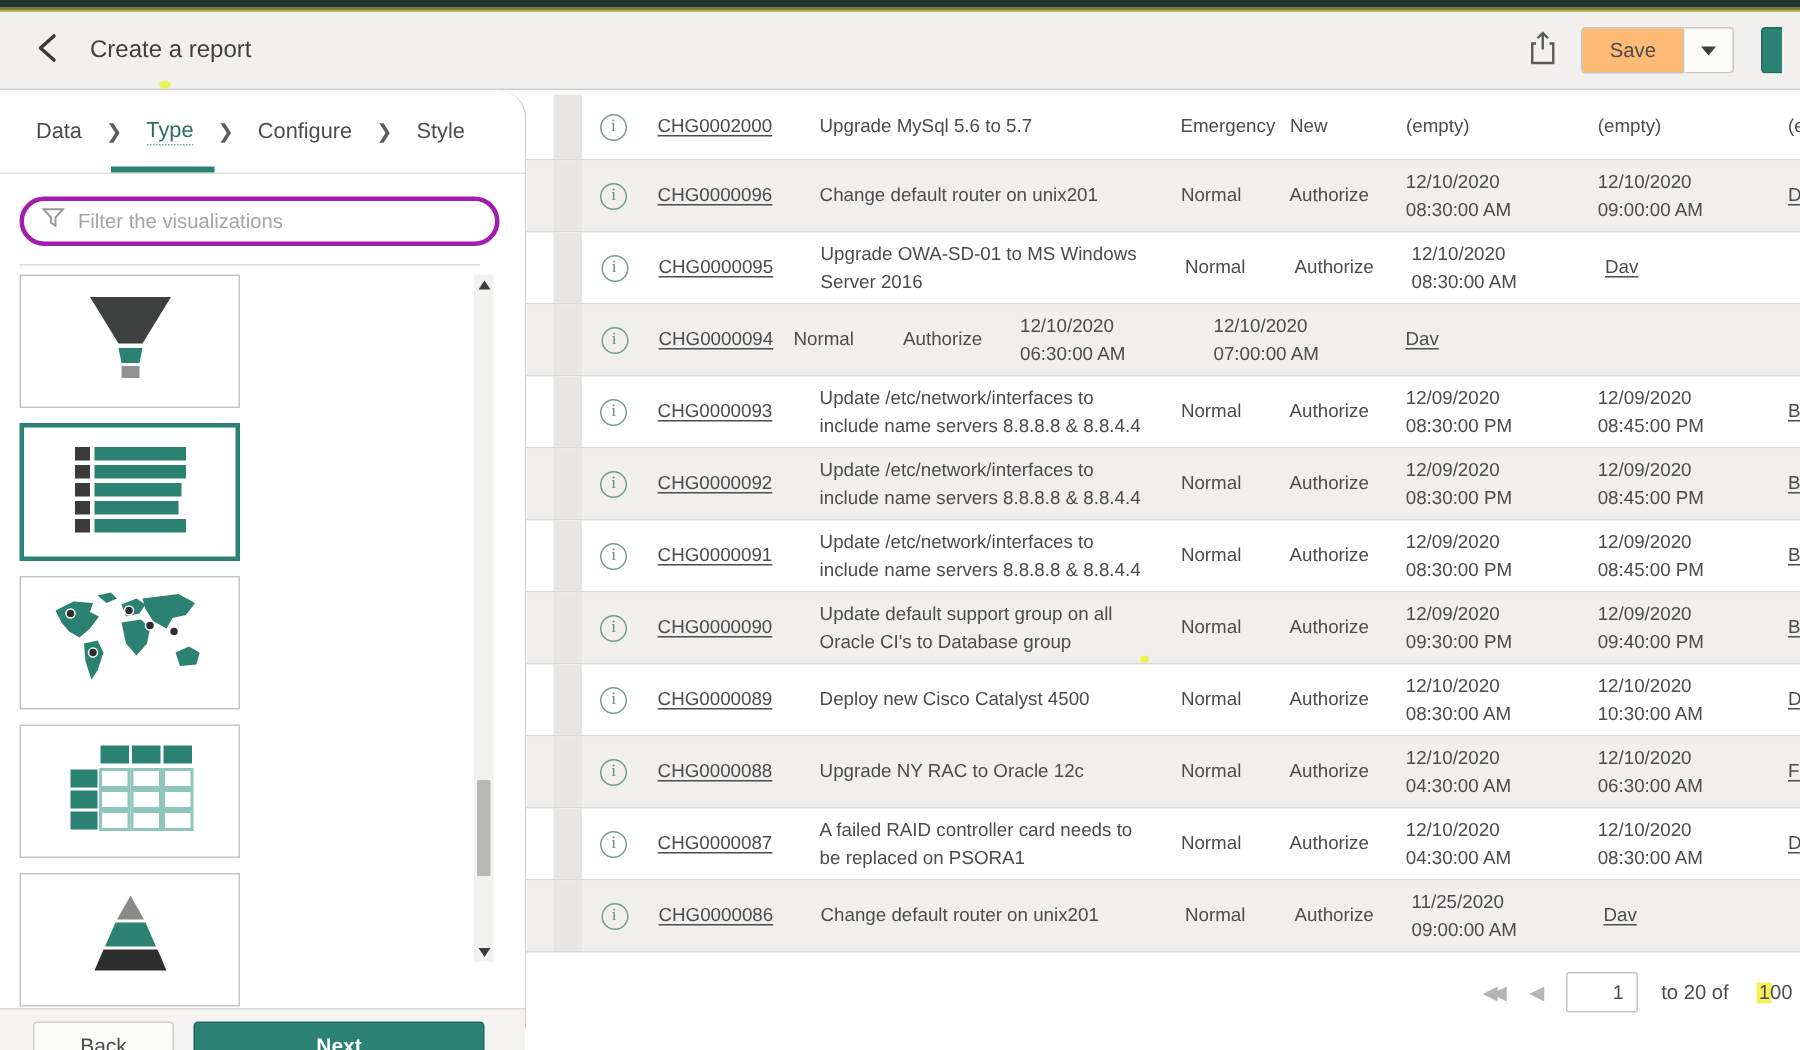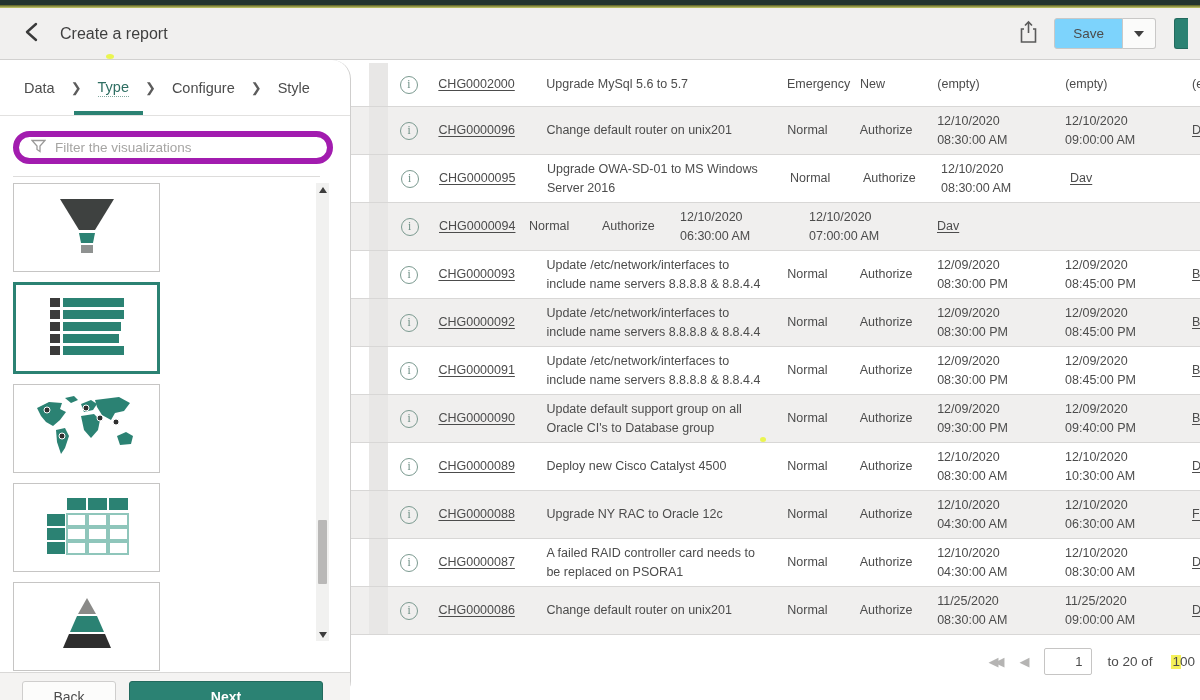--- a/index.html
+++ b/index.html
@@ -12,21 +12,21 @@
 
   
   .app-header { height:52px; background:#f1f0ef; border-bottom:1px solid #d2d1d0;
     display:flex; align-items:center; padding:0 18px; position:relative; }
   .back-btn { width:26px; height:26px; border:none; background:transparent; cursor:pointer;
     display:flex; align-items:center; justify-content:center; }
   .page-title { font-size:16px; color:#3f3f3f; margin-left:16px; }
   .header-right { position:absolute; right:12px; top:0; height:100%; display:flex; align-items:center; gap:14px; }
   .share-btn { border:none; background:transparent; cursor:pointer; padding:2px; }
   .save-group { display:flex; }
-  .save-btn { height:31px; padding:0 18px; background:#7dd3fc; border:1px solid #c9c8c7;
+  .save-btn { height:31px; padding:0 18px; background:#fdba74; border:1px solid #c9c8c7;
     border-radius:3px 0 0 3px; font-size:13.5px; color:#4c4c4c; cursor:pointer; }
   .save-caret-btn { height:31px; width:33px; background:#fbfbfa; border:1px solid #c9c8c7; border-left:none;
     border-radius:0 3px 3px 0; cursor:pointer; display:flex; align-items:center; justify-content:center; }
   .caret-down { width:0; height:0; border-left:5px solid transparent; border-right:5px solid transparent;
     border-top:6px solid #3f3f3f; }
   .edge-teal-btn { width:14px; height:31px; background:#2b8273; border:1px solid #236a5e; border-right:none;
     border-radius:3px 0 0 3px; margin-left:4px; }
 
   
   .page-body { display:flex; height:640px; }
@@ -36,21 +36,21 @@
   .breadcrumb { height:56px; display:flex; align-items:stretch; padding:0 24px; border-bottom:1px solid #e2e1e0;
     position:relative; }
   .crumb { display:flex; align-items:center; font-size:14.5px; color:#4c4c4c; cursor:pointer; position:relative; }
   .crumb-sep { display:flex; align-items:center; margin:0 16px; color:#5c5c5c; }
   .crumb-sep::before { content:'❯'; font-size:13px; }
   .crumb.active { color:#2e6e62; }
   .crumb.active .crumb-label { border-bottom:1px dotted #7fa79d; padding-bottom:1px; }
   .crumb.active::after { content:''; position:absolute; left:-24px; right:-14px; bottom:0; height:4px; background:#2b8273; }
 
   .filter-wrap { padding:15px 17px 12px 13px; }
-  .filter-input-box { height:33px; border:6px solid #a21caf; border-radius:17px; display:flex; align-items:center;
+  .filter-input-box { height:33px; border:3px solid #a21caf; border-radius:17px; display:flex; align-items:center;
     padding:0 12px; background:#fff; }
   .filter-input-box input { border:none; outline:none; flex:1; font-size:13.5px; color:#4c4c4c; margin-left:9px;
     font-family:"Liberation Sans", sans-serif; background:transparent; }
   .filter-input-box input::placeholder { color:#a6a5a3; }
 
   .viz-scroll { position:relative; flex:1; overflow:hidden; padding-left:13px; }
   .prev-item-edge { width:307px; height:1px; background:#dddcdb; margin-bottom:6px; }
   .viz-thumb { width:147px; height:89px; border:1px solid #c6c5c4; background:#fff; margin-bottom:10px;
     display:flex; align-items:center; justify-content:center; cursor:pointer; }
   .viz-thumb.selected { border:3px solid #2b8273; height:92px; }
@@ -437,21 +437,20 @@
         <div class="trow alt">
         <div class="cell c-pad"></div>
         <div class="cell c-gutter"></div>
         <div class="cell c-info">
           <span class="info-icon">i</span>
         </div>
         <div class="cell c-num link">CHG0000086</div>
         <div class="cell c-desc">Change default router on unix201</div>
         <div class="cell c-pri">Normal</div>
         <div class="cell c-state">Authorize</div>
-        <div class="cell c-start">11/25/2020 08:30:00 AM</div>
         <div class="cell c-end">11/25/2020 09:00:00 AM</div>
         <div class="cell c-assigned link">Dav</div>
       </div>
       </div>
 
     <div class="pagination">
       <button class="pg-first">◀◀</button>
       <button class="pg-prev">◀</button>
       <input class="pg-input" value="1" style="">
       <span class="pg-text">

